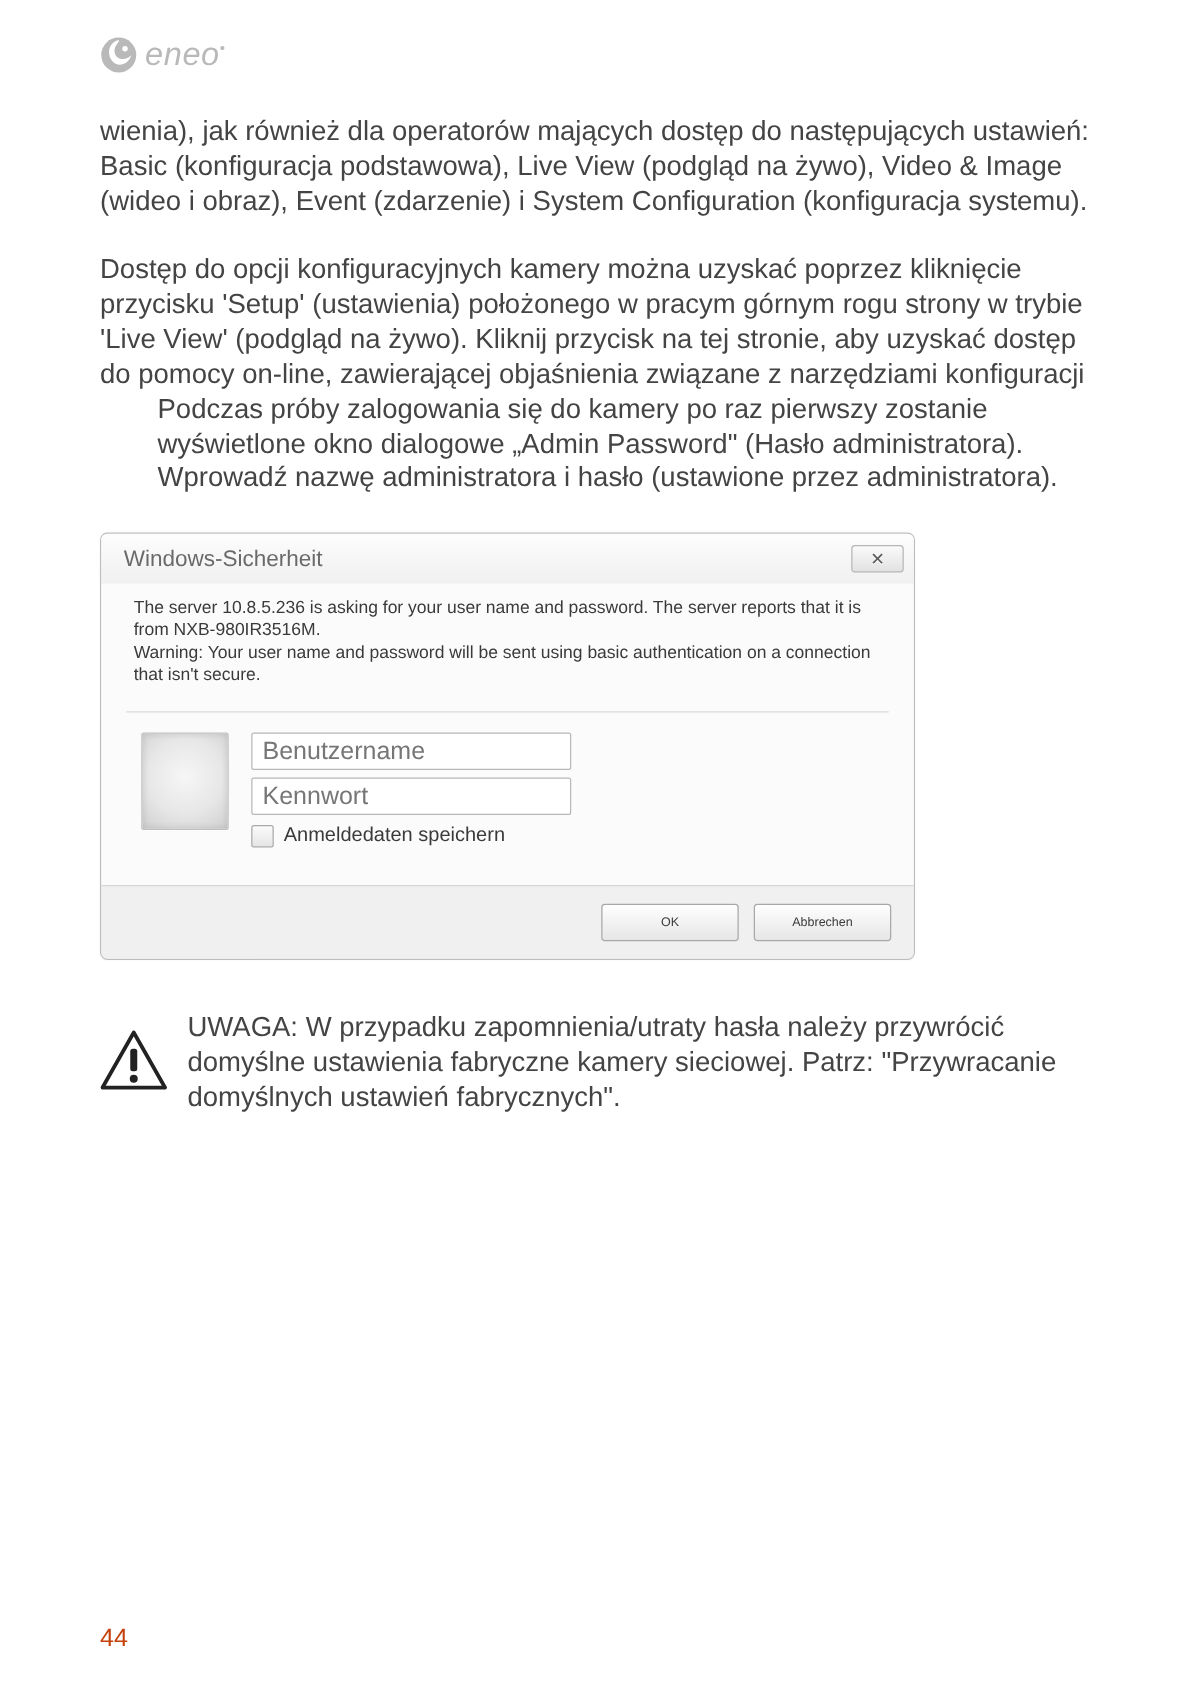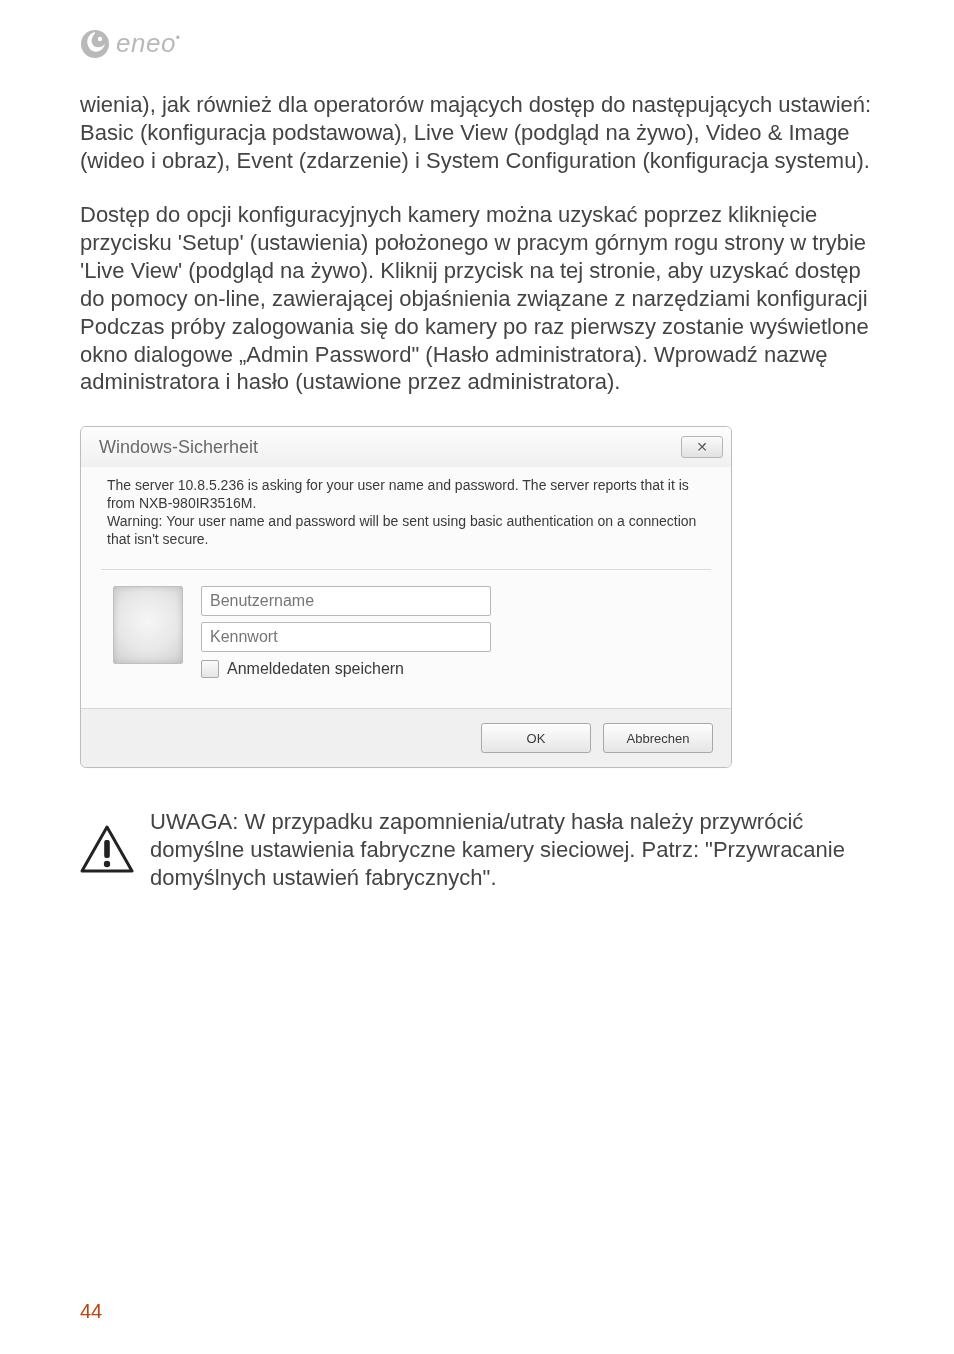--- a/index.html
+++ b/index.html
@@ -20,21 +20,21 @@
     letter-spacing: 0.5px;
   }
   .logo-text .dot { font-style: normal; font-size: 12px; vertical-align: super; color: #b9b9b9; }
   .body-text p {
     font-size: 22px;
     line-height: 1.27;
     color: #444;
     font-weight: 400;
   }
   .body-text p + p { margin-top: 26px; }
-  .body-text p.continued { margin-top: 0; }
+  .body-text p.continued { margin-top: 0; margin-left: 46px; }
 
   .dialog {
     margin-top: 30px;
     width: 652px;
     border: 1px solid #bdbdbd;
     border-radius: 6px;
     background: linear-gradient(#fefefe, #f6f6f6);
     box-shadow: 0 0 2px rgba(0,0,0,0.05);
     overflow: hidden;
   }
@@ -87,27 +87,27 @@
   .avatar {
     width: 70px;
     height: 78px;
     border: 1px solid #c0c0c0;
     border-radius: 2px;
     background: radial-gradient(circle at 50% 45%, #f6f6f6 0%, #e7e7e7 55%, #cfcfcf 100%);
     box-shadow: inset 0 0 6px rgba(0,0,0,0.12);
   }
   .fields { flex: 1; display: flex; flex-direction: column; gap: 6px; }
   .txt-input {
-    width: 290px;
+    width: 256px;
     height: 30px;
     border: 1px solid #b8b8b8;
     border-radius: 2px;
     background: #fff;
     padding: 0 8px;
-    font-size: 16px;
+    font-size: 20px;
     color: #555;
     font-family: "Segoe UI", Arial, sans-serif;
   }
   .txt-input::placeholder { color: #767676; }
   .chk-row { display: flex; align-items: center; gap: 8px; margin-top: 2px; }
   .chk {
     width: 18px; height: 18px;
     border: 1px solid #a9a9a9;
     border-radius: 2px;
     background: linear-gradient(#fbfbfb, #e5e5e5);
@@ -121,21 +121,21 @@
     justify-content: flex-end;
     gap: 12px;
   }
   .dlg-btn {
     min-width: 110px;
     height: 30px;
     border: 1px solid #a8a8a8;
     border-radius: 3px;
     background: linear-gradient(#fefefe, #e6e6e6);
     color: #3a3a3a;
-    font-size: 13px;
+    font-size: 10px;
     display: flex;
     align-items: center;
     justify-content: center;
     font-family: "Segoe UI", Arial, sans-serif;
   }
 
   .note-row {
     display: flex;
     gap: 16px;
     margin-top: 40px;

